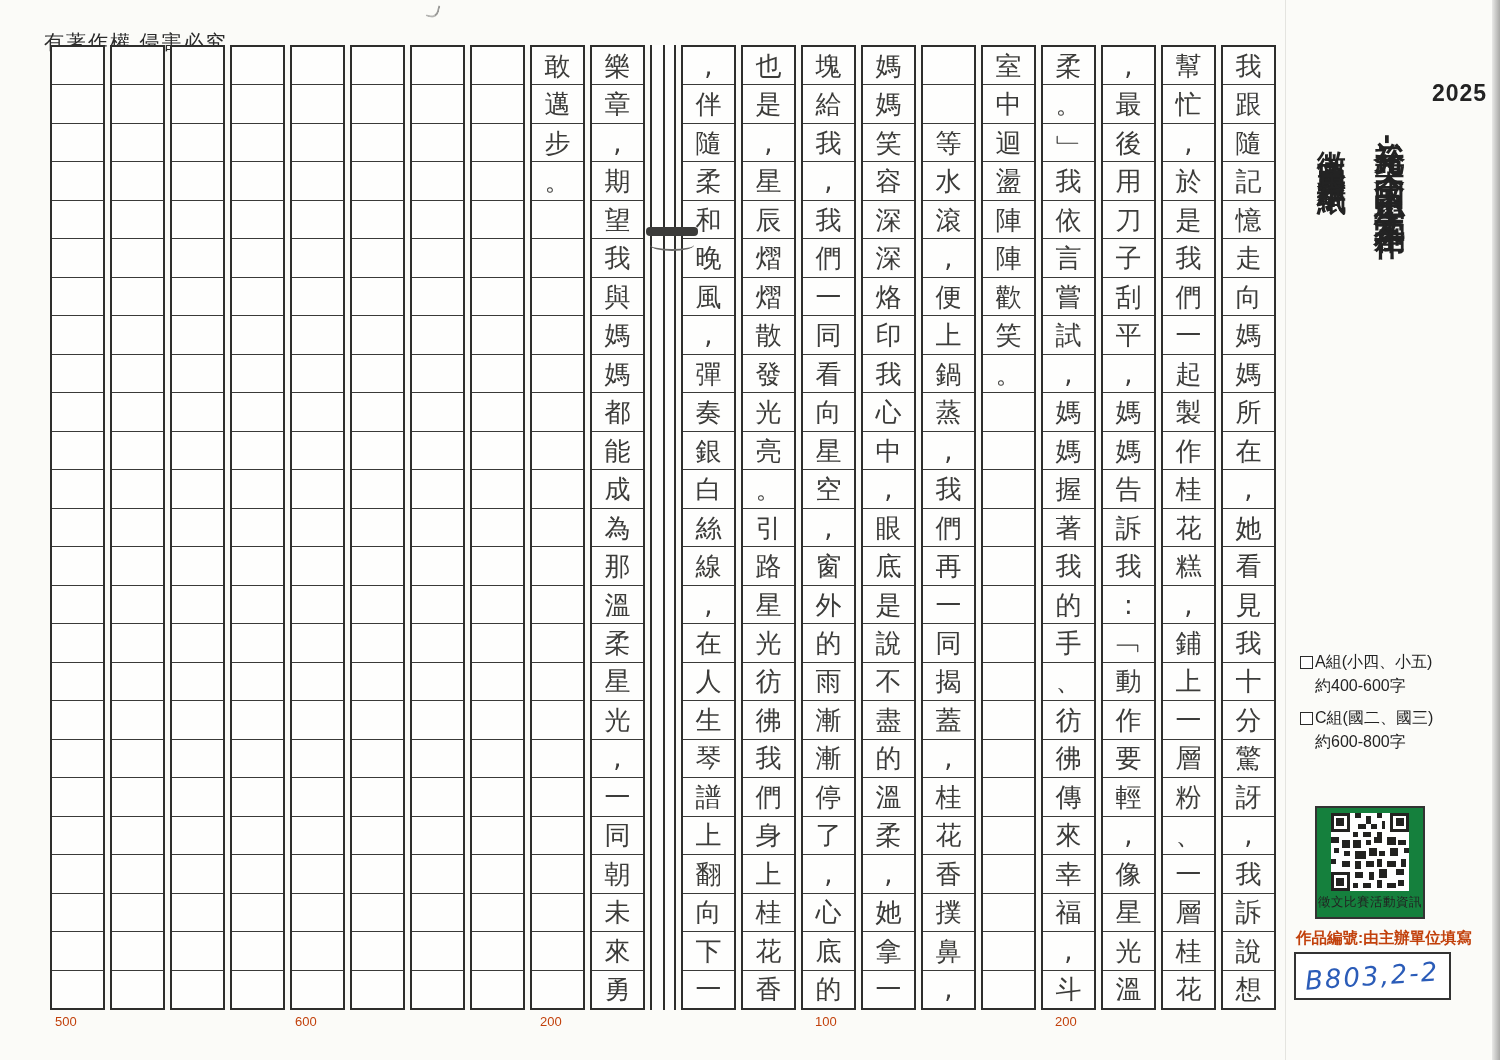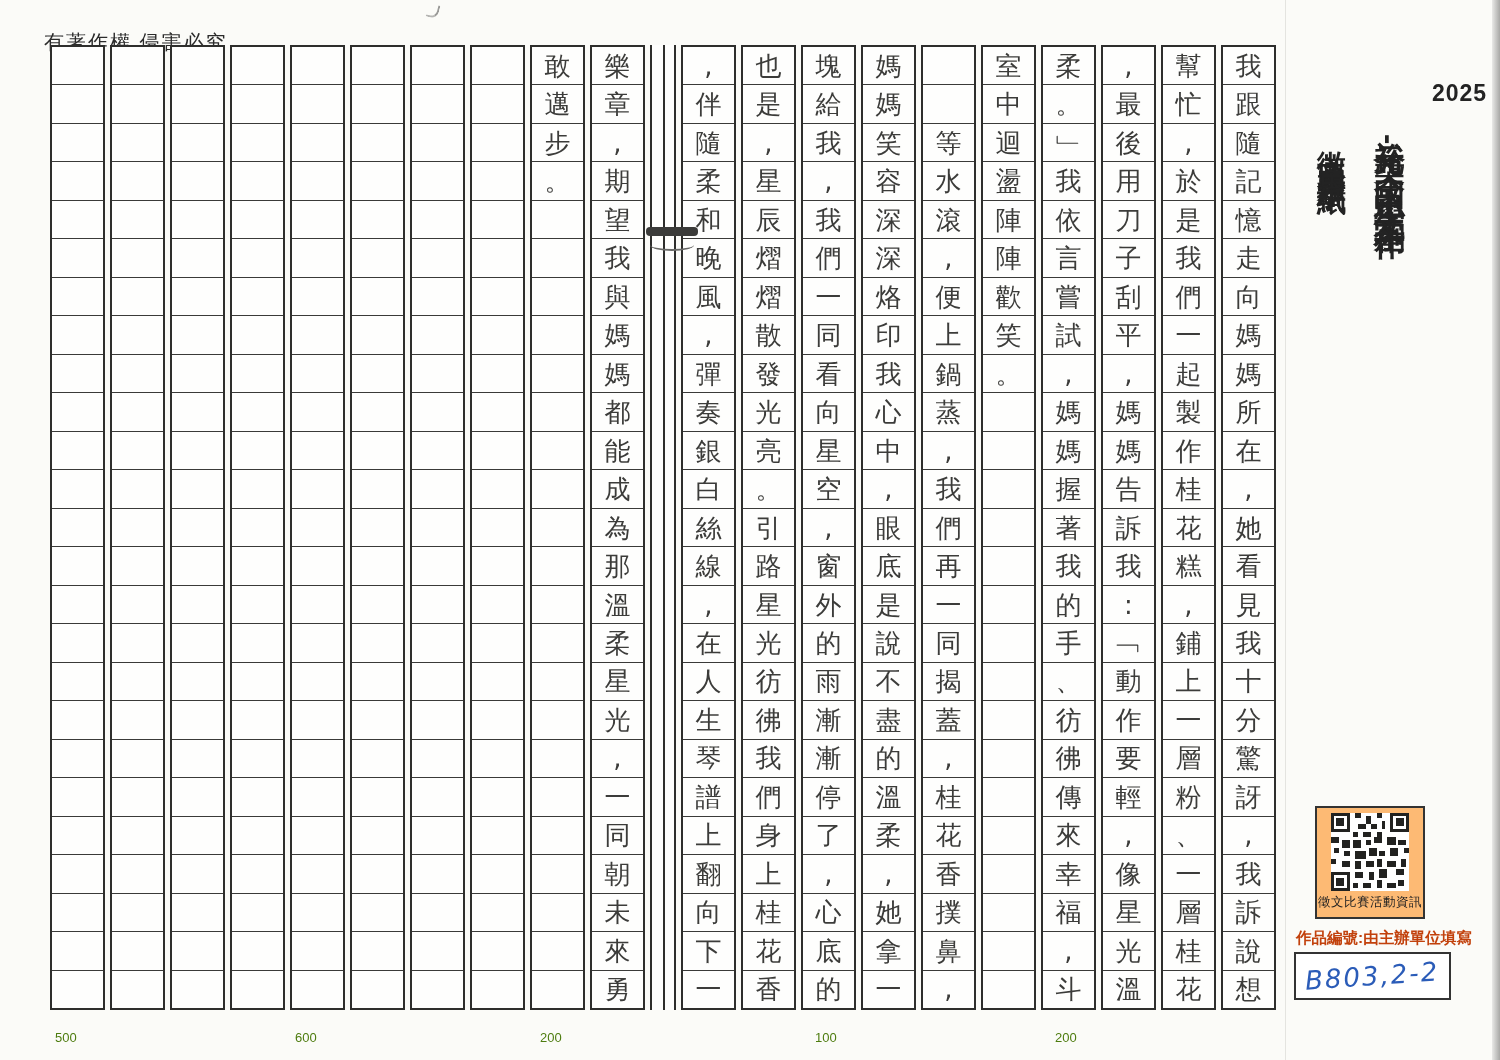--- a/index.html
+++ b/index.html
@@ -28,38 +28,38 @@
     font-family:"DejaVu Sans", sans-serif;
     font-size:26px;line-height:1;color:#3c3c3a;}
   .cell:last-child{border-bottom:none;}
   .gutter{width:26px;height:100%;border-left:2px solid #2e2e2c;border-right:2px solid #2e2e2c;
     box-sizing:border-box;position:relative;background:#fefefd;}
   .gutter::before{content:"";position:absolute;left:50%;top:0;width:2px;height:100%;background:#2e2e2c;}
   .bind-mark{position:absolute;left:-6px;top:182px;width:52px;height:9px;background:#3b3b39;border-radius:4px;z-index:3;}
   .bind-arc{position:absolute;left:-2px;top:194px;width:44px;height:10px;border-bottom:2px solid #6a6a68;border-radius:0 0 50% 50%;z-index:3;}
   
   .ruler{position:absolute;top:1014px;left:0;width:1500px;height:20px;}
-  .ruler span{position:absolute;font-size:13px;color:#4d7c0f;margin-top:16px;}
+  .ruler span{position:absolute;font-size:13px;color:#c2410c;}
   
   .year{position:absolute;left:1432px;top:80px;font-size:23px;font-weight:600;color:#232323;letter-spacing:1px;}
   .v-title{position:absolute;writing-mode:vertical-rl;text-orientation:mixed;
     font-weight:700;color:#232323;}
   .title-main{left:1368px;top:116px;font-size:31px;letter-spacing:6px;height:530px;}
   .title-sub{left:1312px;top:128px;font-size:29px;letter-spacing:5px;height:290px;}
   
   .groups{position:absolute;left:1300px;top:652px;width:190px;}
   .group-item{margin-bottom:11px;}
   .cb-row{display:flex;align-items:center;font-size:16px;color:#232323;}
   .cb{width:13px;height:13px;border:1.6px solid #2b2b2b;display:inline-block;margin-right:2px;
     box-sizing:border-box;position:relative;background:#fff;flex:0 0 auto;}
   .check{position:absolute;left:-2px;top:-16px;width:22px;height:28px;pointer-events:none;}
   .cb-count{font-size:16px;color:#232323;margin-left:15px;margin-top:3px;}
   
   .qr-box{position:absolute;left:1315px;top:806px;width:110px;height:113px;
-    border:2px solid #333;box-sizing:border-box;background:#fdba74;
+    border:2px solid #333;box-sizing:border-box;background:#15803d;
     display:flex;flex-direction:column;align-items:center;}
   .qr-box svg{margin-top:5px;}
   .qr-caption{font-size:12.5px;color:#222;margin-top:3px;letter-spacing:0.5px;}
   
   .entry-label{position:absolute;left:1296px;top:928px;font-size:15.5px;font-weight:700;color:#c2410c;}
   .entry-box{position:absolute;left:1294px;top:952px;width:157px;height:48px;
     border:2px solid #333;box-sizing:border-box;background:#fff;
     display:flex;align-items:center;justify-content:center;}
   .entry-value{font-family:"DejaVu Sans", sans-serif;font-style:italic;
     font-size:26px;color:#2b5cb8;transform:rotate(-4deg);letter-spacing:2px;}
@@ -630,20 +630,34 @@
   <span style="left:540px">200</span>
   <span style="left:815px">100</span>
   <span style="left:1055px">200</span>
 </div>
 
 <div class="year">2025</div>
 <div class="v-title title-main">裕元獎-全國中小學生文字創作</div>
 <div class="v-title title-sub">徵文比賽專用稿紙</div>
 
 <div class="groups">
+  <div class="group-item">
+    <div class="cb-row">
+      <span class="cb"></span>
+      <span>A組(小四、小五)</span>
+    </div>
+    <div class="cb-count">約400-600字</div>
+  </div>
+  <div class="group-item">
+    <div class="cb-row">
+      <span class="cb"></span>
+      <span>C組(國二、國三)</span>
+    </div>
+    <div class="cb-count">約600-800字</div>
+  </div>
 </div>
 
 <div class="qr-box">
   <svg width="78" height="78" viewBox="0 0 29 29" shape-rendering="crispEdges">
     <rect x="0" y="0" width="29" height="29" fill="#ffffff"></rect>
     <g fill="#222220">
       <rect x="0" y="0" width="7" height="7"></rect>
         <rect x="22" y="0" width="7" height="7"></rect>
         <rect x="0" y="22" width="7" height="7"></rect>
       <rect x="1" y="1" width="5" height="5" fill="#ffffff"></rect>

